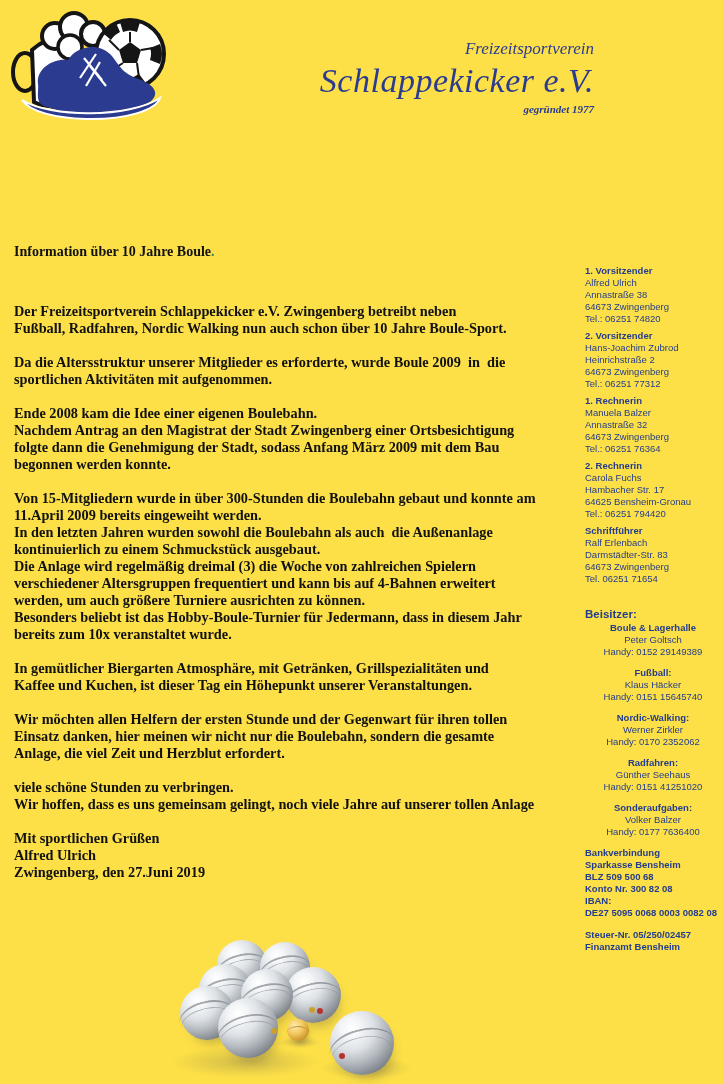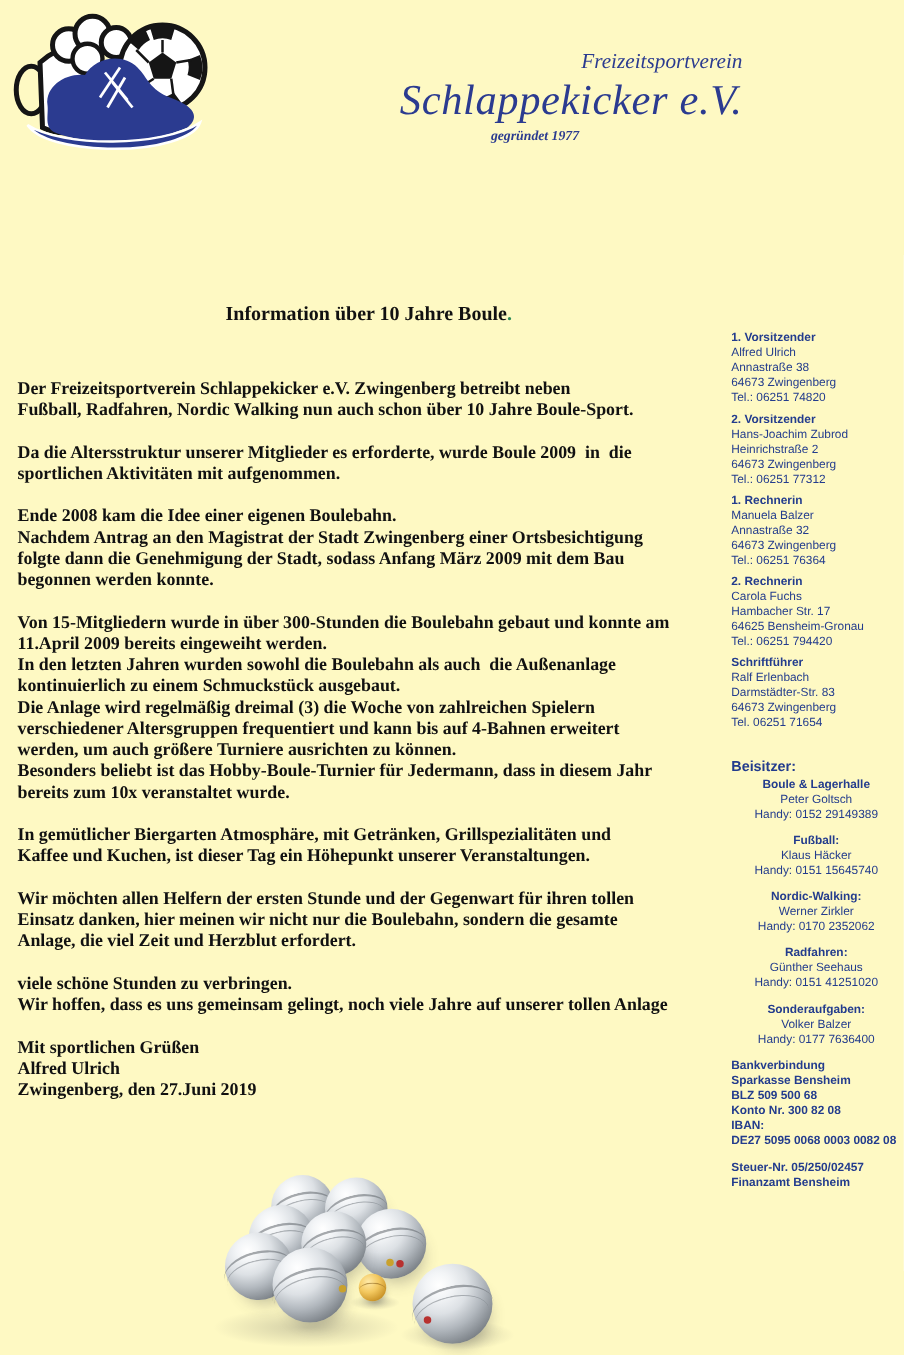--- a/index.html
+++ b/index.html
@@ -1,31 +1,31 @@
 <!DOCTYPE html>
 <html><head>
 <meta charset="utf-8">
 <title>Schlappekicker e.V. – Information über 10 Jahre Boule</title>
 <style>
   html,body{margin:0;padding:0;background:#ffffff;}
   body{width:723px;height:1084px;position:relative;overflow:hidden;
        font-family:"Liberation Serif",serif;color:#111;}
-  .page{position:absolute;inset:0;background:#fef9c3;padding-left:28px;}
+  .page{position:absolute;inset:0;background:#fde047;padding-left:28px;}
 
   
   .logo{position:absolute;left:8px;top:6px;width:168px;height:124px;}
   .brand{position:absolute;left:262px;top:38px;width:332px;text-align:right;color:#2b3b90;}
   .brand-small{font-style:italic;font-size:17px;line-height:22px;}
   .brand-name{font-style:italic;font-size:34px;line-height:42px;letter-spacing:.5px;}
-  .brand-founded{font-style:italic;font-weight:700;font-size:11px;line-height:15px;text-align:center;}
+  .brand-founded{font-style:italic;font-weight:700;font-size:11px;line-height:15px;}
 
   
   .body-col{position:absolute;left:14px;top:243px;width:562px;
             font-weight:bold;font-size:14.3px;line-height:17px;}
-  .doc-title{margin:0 0 43px 0;font-size:16px;font-weight:bold;line-height:17px;text-align:center;}
+  .doc-title{margin:0 0 43px 0;font-size:14px;font-weight:bold;line-height:17px;}
   .doc-title .dot{color:#2e8b57;}
   .para{margin:0 0 17px 0;}
   .line{white-space:pre;}
   #signature{margin-top:17px;}
 
   
   .sidebar{position:absolute;left:585px;top:265px;width:136px;
            font-family:"Liberation Sans",sans-serif;font-size:9.5px;
            line-height:12px;color:#233c8d;}
   .section{margin-bottom:5px;}

